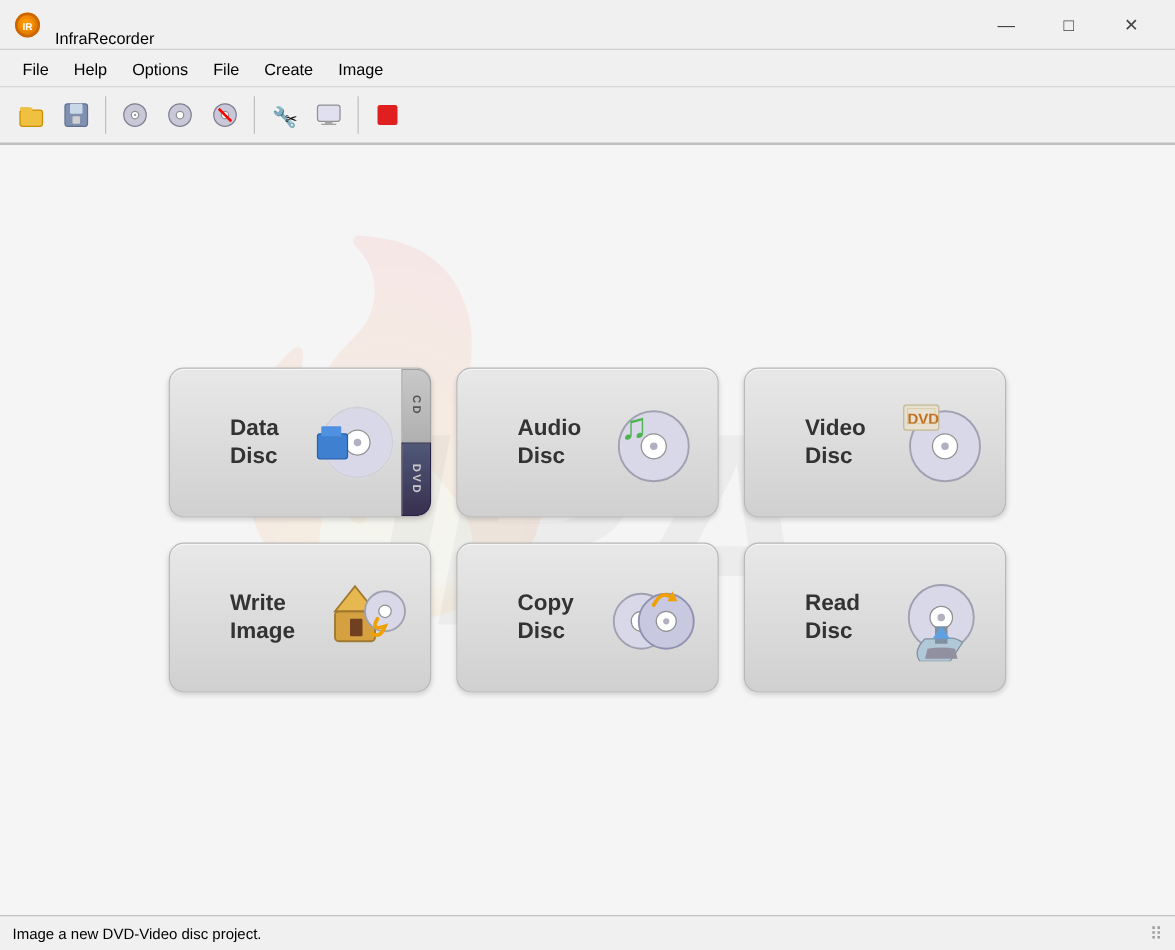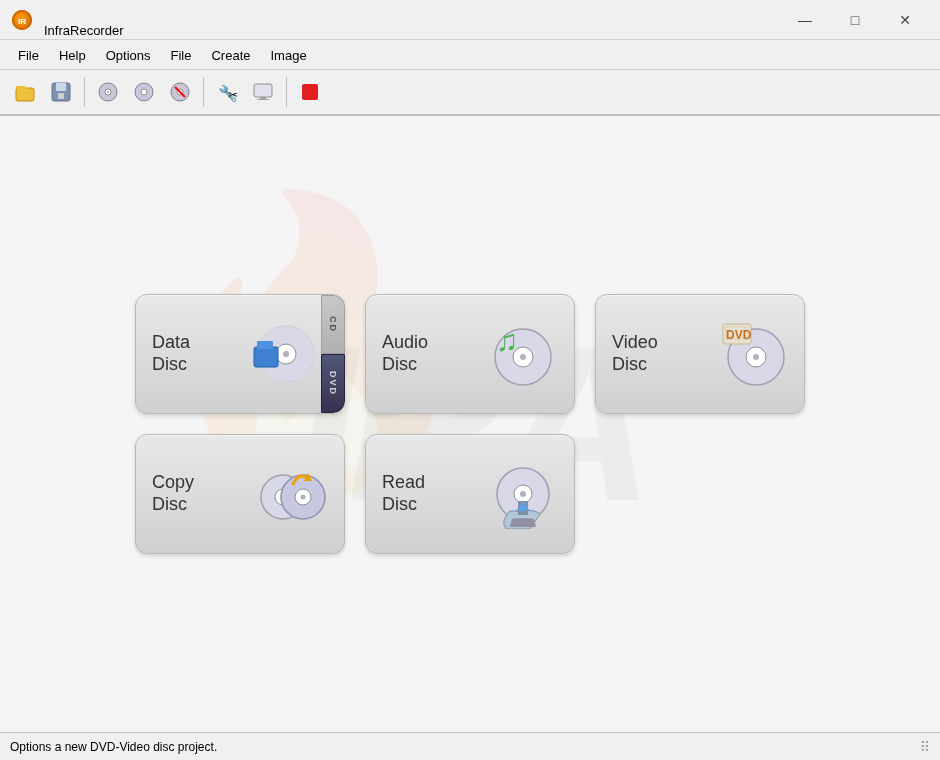--- a/index.html
+++ b/index.html
@@ -174,24 +174,25 @@
       padding: 12px 16px;
       gap: 10px;
       box-shadow: 0 2px 4px rgba(0,0,0,0.15), inset 0 1px 0 rgba(255,255,255,0.6);
       transition: all 0.1s;
       position: relative;
       overflow: visible;
     }
 
     .button-text {
       font-size: 18px;
-      font-weight: 400;
+      font-weight: 700;
       color: #333;
       line-height: 1.2;
       flex: 1;
+      margin-left: 32px;
     }
 
     .button-icon {
       width: 70px;
       height: 70px;
       position: relative;
       flex-shrink: 0;
     }
 
     
@@ -391,20 +392,31 @@
         <div class="button-icon"><svg class="disc-svg" viewBox="0 0 70 70">
           <circle cx="38" cy="38" r="28" fill="#d8d8e8" stroke="#a0a0b0" stroke-width="1.5"></circle>
           <circle cx="38" cy="38" r="10" fill="white" stroke="#909090" stroke-width="1"></circle>
           <circle cx="38" cy="38" r="3" fill="#b0b0c0"></circle>
           <rect x="5" y="5" width="28" height="20" fill="#e8e0d0" rx="2" stroke="#c0b890" stroke-width="1"></rect>
           <text x="8" y="20" font-size="12" fill="#c07020" font-weight="bold">DVD</text>
           <rect x="8" y="8" width="22" height="12" fill="none" stroke="#d0c090" stroke-width="0.5"></rect>
         </svg></div>
       </div>
       <div class="disc-button">
+        <div class="button-text">Write<br>Image</div>
+        <div class="button-icon"><svg class="disc-svg" viewBox="0 0 70 70">
+          <rect x="10" y="30" width="32" height="24" fill="#d4a040" rx="3" stroke="#a07830" stroke-width="1.5"></rect>
+          <path d="M10 30 L26 10 L42 30 Z" fill="#e8b850" stroke="#a07830" stroke-width="1.5"></path>
+          <rect x="22" y="36" width="10" height="14" fill="#704020" rx="1"></rect>
+          <circle cx="50" cy="30" r="16" fill="#d8d8e8" stroke="#a0a0b0" stroke-width="1.5"></circle>
+          <circle cx="50" cy="30" r="5" fill="white" stroke="#909090" stroke-width="1"></circle>
+          <path d="M44 36 Q38 46 50 42 Q46 52 40 48" stroke="#f0a000" stroke-width="3" fill="none" stroke-linecap="round"></path>
+        </svg></div>
+      </div>
+      <div class="disc-button">
         <div class="button-text">Copy<br>Disc</div>
         <div class="button-icon"><svg class="disc-svg" viewBox="0 0 70 70">
           <circle cx="25" cy="38" r="22" fill="#d8d8e8" stroke="#a0a0b0" stroke-width="1.5"></circle>
           <circle cx="25" cy="38" r="8" fill="white" stroke="#909090" stroke-width="1"></circle>
           <circle cx="25" cy="38" r="2.5" fill="#b0b0c0"></circle>
           <circle cx="45" cy="38" r="22" fill="#c8c8e0" stroke="#9090b0" stroke-width="1.5"></circle>
           <circle cx="45" cy="38" r="8" fill="white" stroke="#909090" stroke-width="1"></circle>
           <circle cx="45" cy="38" r="2.5" fill="#b0b0c0"></circle>
           <path d="M35 25 Q42 12 50 20" stroke="#f0a000" stroke-width="3" fill="none" stroke-linecap="round"></path>
           <polygon points="50,14 54,22 46,22" fill="#f0a000"></polygon>
@@ -419,15 +431,15 @@
           <path d="M22 52 Q12 62 18 70 L42 70 L52 55 Q46 50 38 52 Z" fill="#b0c8d8" stroke="#8090a0" stroke-width="1"></path>
           <path d="M30 42 L30 56 L40 56 L40 42 Z" fill="#8090a0"></path>
           <path d="M24 60 Q35 58 46 60 L48 68 L22 68 Z" fill="#9090a0"></path>
           <path d="M35 42 L28 52 L42 52 Z" fill="#60a0e0"></path>
         </svg></div>
       </div>
     </div>
 </div>
 
 <div class="status-bar">
-  <span>Options a new DVD-Video disc project.</span>
+  <span>Image a new DVD-Video disc project.</span>
   <span class="status-grip">⠿</span>
 </div>
 
 </body></html>

